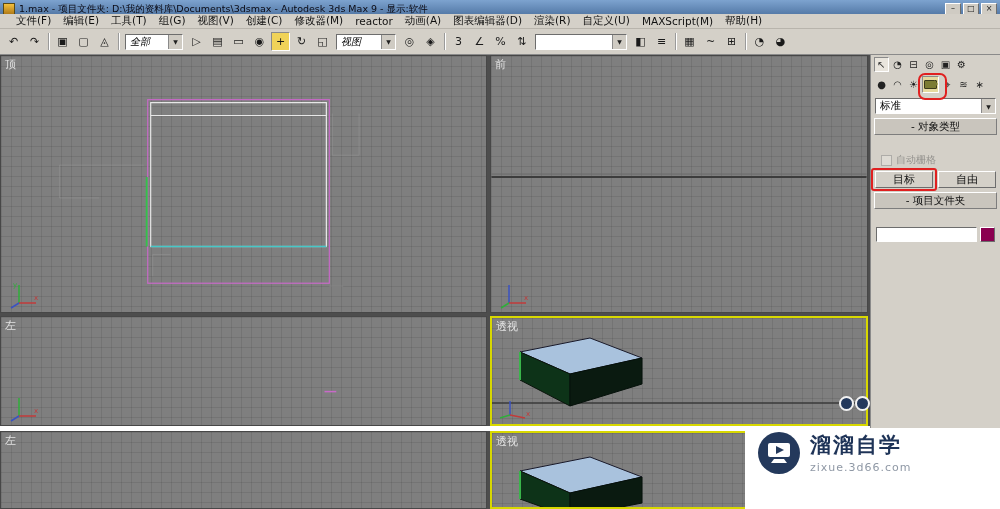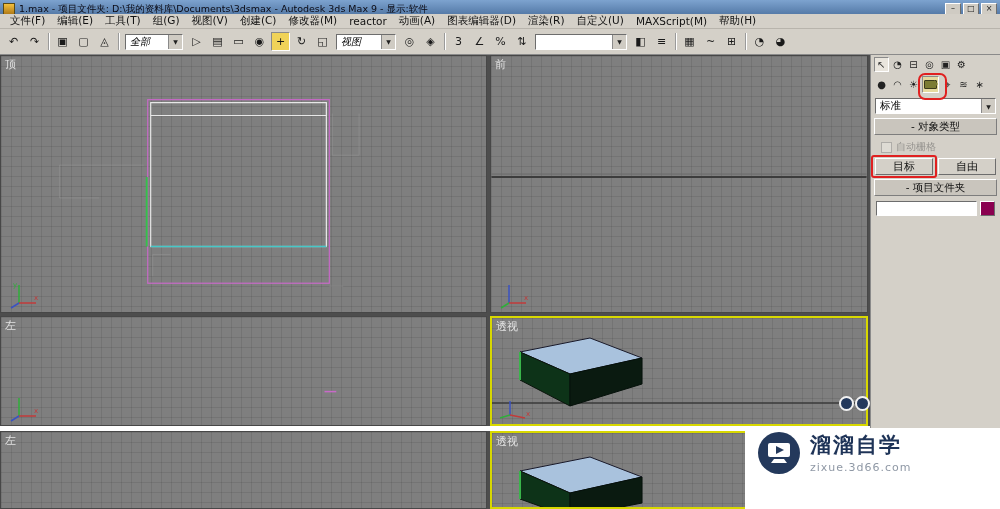--- a/index.html
+++ b/index.html
@@ -15,21 +15,21 @@
     border:1px solid #5a4a12;margin-right:4px;flex:none;}
   .title-text{font-size:9.5px;white-space:nowrap;overflow:hidden;flex:1;}
   .win-controls{display:flex;gap:2px;flex:none;}
   .win-btn{width:14px;height:11px;background:#cfcbc3;border:1px solid;
     border-color:#fff #6d6d6d #6d6d6d #fff;font-size:8px;line-height:9px;
     text-align:center;color:#222;}
 
   
   .menubar{position:absolute;left:0;top:14px;width:1000px;height:15px;
     background:#d4d0c8;border-bottom:1px solid #b8b4ac;display:flex;
-    align-items:center;padding-left:4px;box-sizing:border-box;}
+    align-items:center;padding-left:10px;box-sizing:border-box;}
   .menu-item{padding:0 6px;font-size:10.5px;color:#111;white-space:nowrap;}
 
   
   .toolbar{position:absolute;left:0;top:29px;width:1000px;height:26px;
     background:#d4d0c8;border-bottom:1px solid #8a8a8a;display:flex;
     align-items:center;padding:0 3px;box-sizing:border-box;overflow:hidden;}
   .ticon{width:17px;height:17px;display:flex;align-items:center;justify-content:center;
     font-size:11px;color:#1a1a1a;background:#d4d0c8;border:1px solid #d4d0c8;
     margin:0 1px;flex:none;}
   .ticon.active{background:#f0d358;border-color:#8a8a8a #fff #fff #8a8a8a;}
@@ -68,21 +68,21 @@
   .cam-body{width:11px;height:7px;background:#7c7c33;border:1px solid #3c3c1c;
     border-radius:1px;position:relative;}
   .cam-body::after{content:"";position:absolute;right:-6px;top:-1px;
     border:4px solid transparent;border-left:4px solid #7c7c33;}
   .ring-cam{position:absolute;left:-5px;top:-4px;width:25px;height:23px;
     border:2px solid #e02020;border-radius:7px;pointer-events:none;z-index:5;}
   .pdrop{height:16px;margin:3px 4px;background:#fff;border:1px solid;
     border-color:#6d6d6d #fff #fff #6d6d6d;display:flex;align-items:center;
     font-size:10.5px;box-sizing:border-box;}
   .pdrop .dtext{flex:1;padding:0 4px;}
-  .rollout{height:15px;margin:4px 3px 5px 3px;background:#c9c5bd;border:1px solid;
+  .rollout{height:15px;margin:4px 3px 18px 3px;background:#c9c5bd;border:1px solid;
     border-color:#fff #7d7d7d #7d7d7d #fff;display:flex;align-items:center;
     justify-content:center;font-size:10.5px;color:#111;}
   .autogrid{display:flex;align-items:center;gap:4px;margin:2px 10px;opacity:.5;
     font-size:10px;color:#555;}
   .cbx{width:9px;height:9px;border:1px solid #8a8a8a;background:#e8e6e0;flex:none;}
   .btn-row{display:flex;justify-content:center;gap:5px;margin:4px 4px;}
   .pbtn{width:76px;height:17px;background:#d4d0c8;border:1px solid;
     border-color:#fff #6d6d6d #6d6d6d #fff;display:flex;align-items:center;
     justify-content:center;font-size:11px;color:#111;position:relative;box-sizing:border-box;}
   .ring-target{position:absolute;left:-5px;top:-4px;right:-5px;bottom:-4px;

